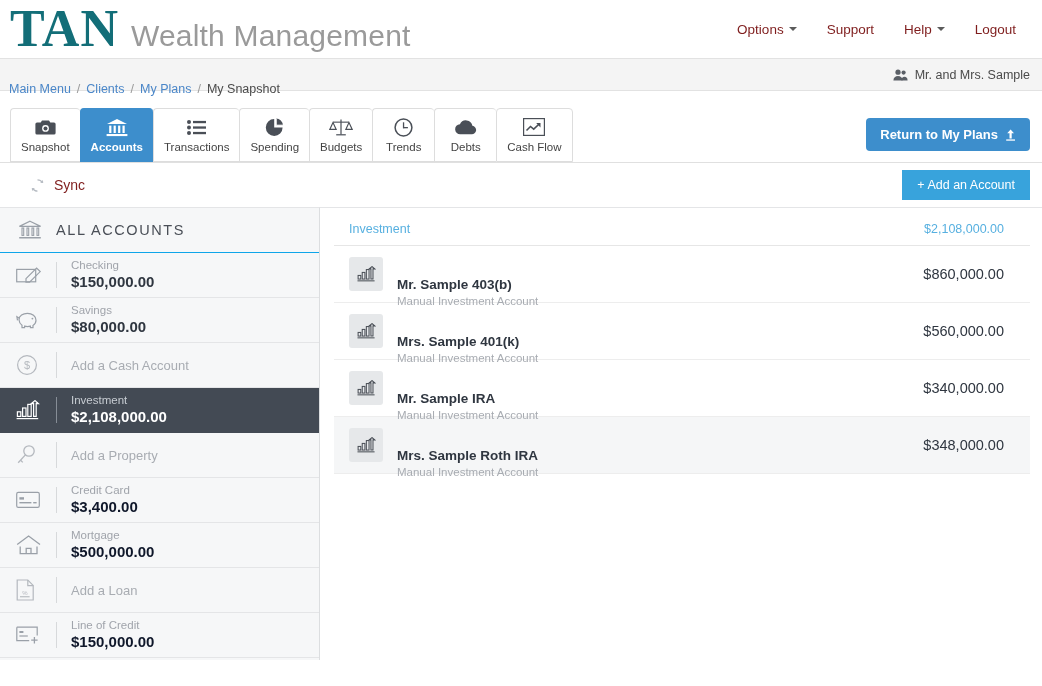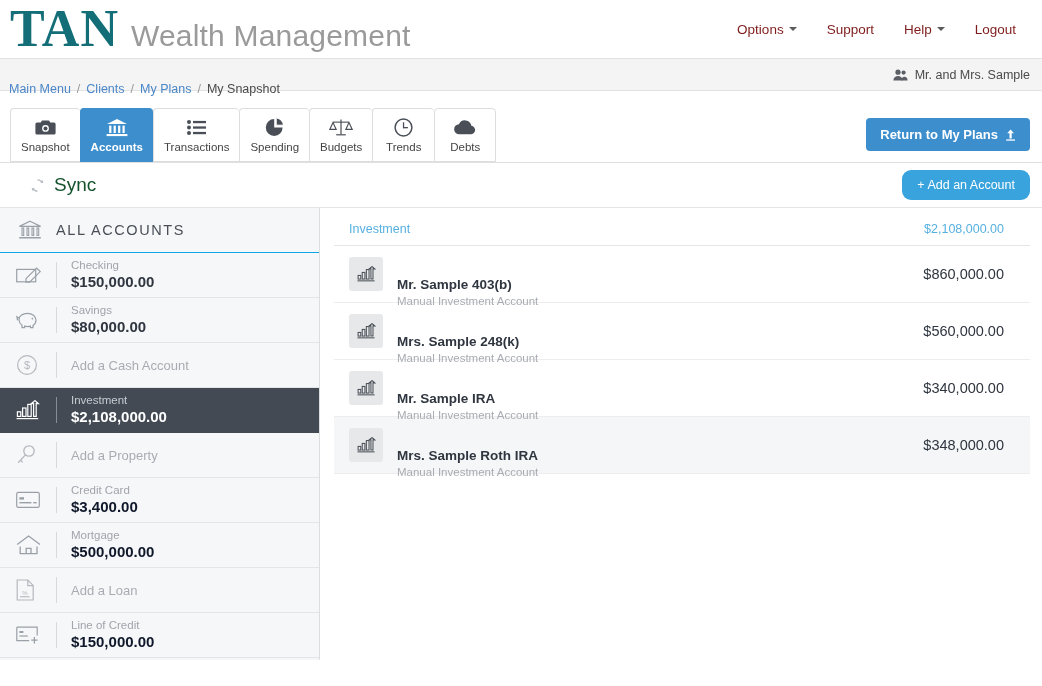--- a/index.html
+++ b/index.html
@@ -130,28 +130,28 @@
   .syncbar {
     height: 44px;
     display: flex;
     align-items: center;
     justify-content: space-between;
     padding: 0 12px 0 30px;
     background: #ffffff;
   }
   .sync {
     display: flex; align-items: center; gap: 9px;
-    font-size: 19px; color: #14532d; cursor: pointer;
+    font-size: 14px; color: #7f1d1d; cursor: pointer;
   }
   .btn-add {
     background: #38a3dc;
     color: #ffffff;
     font-size: 12.5px;
     border: none;
-    border-radius: 9px;
+    border-radius: 0;
     padding: 8px 15px;
     cursor: pointer;
     font-family: "Liberation Sans", sans-serif;
   }
 
   
   .body {
     display: flex;
     height: 453px;
     align-items: stretch;
@@ -358,20 +358,30 @@
 
     <div class="tab">
       <span class="tab-ico">
         <svg width="22" height="15" viewBox="0 0 22 15">
           <path d="M5.4 14.2a5 5 0 01-.5-10 6.6 6.6 0 0112.5 1.6 4.2 4.2 0 01-1 8.4z" fill="#4a4f57"></path>
         </svg>
       </span>
       <span class="tab-label">Debts</span>
     </div>
 
+    <div class="tab">
+      <span class="tab-ico">
+        <svg width="22" height="18" viewBox="0 0 22 18">
+          <rect x="0.6" y="0.6" width="20.8" height="16.8" fill="none" stroke="#4a4f57" stroke-width="1.2"></rect>
+          <path d="M3.5 12.5l4-4 3.2 2.6 6-5.6" fill="none" stroke="#4a4f57" stroke-width="1.6"></path>
+          <path d="M13.2 5.1h4.3v4.3z" fill="#4a4f57"></path>
+        </svg>
+      </span>
+      <span class="tab-label">Cash Flow</span>
+    </div>
 
   </div>
 
   <button class="btn-return">
     <span>Return to My Plans</span>
     <svg width="11" height="12" viewBox="0 0 11 12">
       <path d="M5.6 0.6l3.4 3.6H6.7v5.2H4.5V4.2H2.2z" fill="#ffffff"></path>
       <rect x="1.2" y="10.4" width="8.8" height="1.3" fill="#ffffff"></rect>
     </svg>
   </button>
@@ -562,21 +572,21 @@
       <span class="acct-ico">
         <svg width="19" height="16" viewBox="0 0 24 20">
           <rect x="1.4" y="11.8" width="3.4" height="4.6" fill="none" stroke="#4a4f57" stroke-width="1.3"></rect>
           <rect x="6.6" y="8" width="3.4" height="8.4" fill="none" stroke="#4a4f57" stroke-width="1.3"></rect>
           <rect x="11.8" y="4.4" width="3.4" height="12" fill="none" stroke="#4a4f57" stroke-width="1.3"></rect>
           <path d="M17.6 16.4V3.4l-2.2 0.2L19 0.6l3.4 3-2.2-0.2v13z" fill="none" stroke="#4a4f57" stroke-width="1.3"></path>
           <rect x="0.6" y="18" width="21.6" height="1.3" fill="#4a4f57"></rect>
         </svg>
       </span>
       <span class="acct-txt">
-        <span class="acct-name">Mrs. Sample 248(k)</span>
+        <span class="acct-name">Mrs. Sample 401(k)</span>
         <span class="acct-sub">Manual Investment Account</span>
       </span>
       <span class="acct-amt">$560,000.00</span>
     </div>
 
     <div class="acct-row">
       <span class="acct-ico">
         <svg width="19" height="16" viewBox="0 0 24 20">
           <rect x="1.4" y="11.8" width="3.4" height="4.6" fill="none" stroke="#4a4f57" stroke-width="1.3"></rect>
           <rect x="6.6" y="8" width="3.4" height="8.4" fill="none" stroke="#4a4f57" stroke-width="1.3"></rect>

